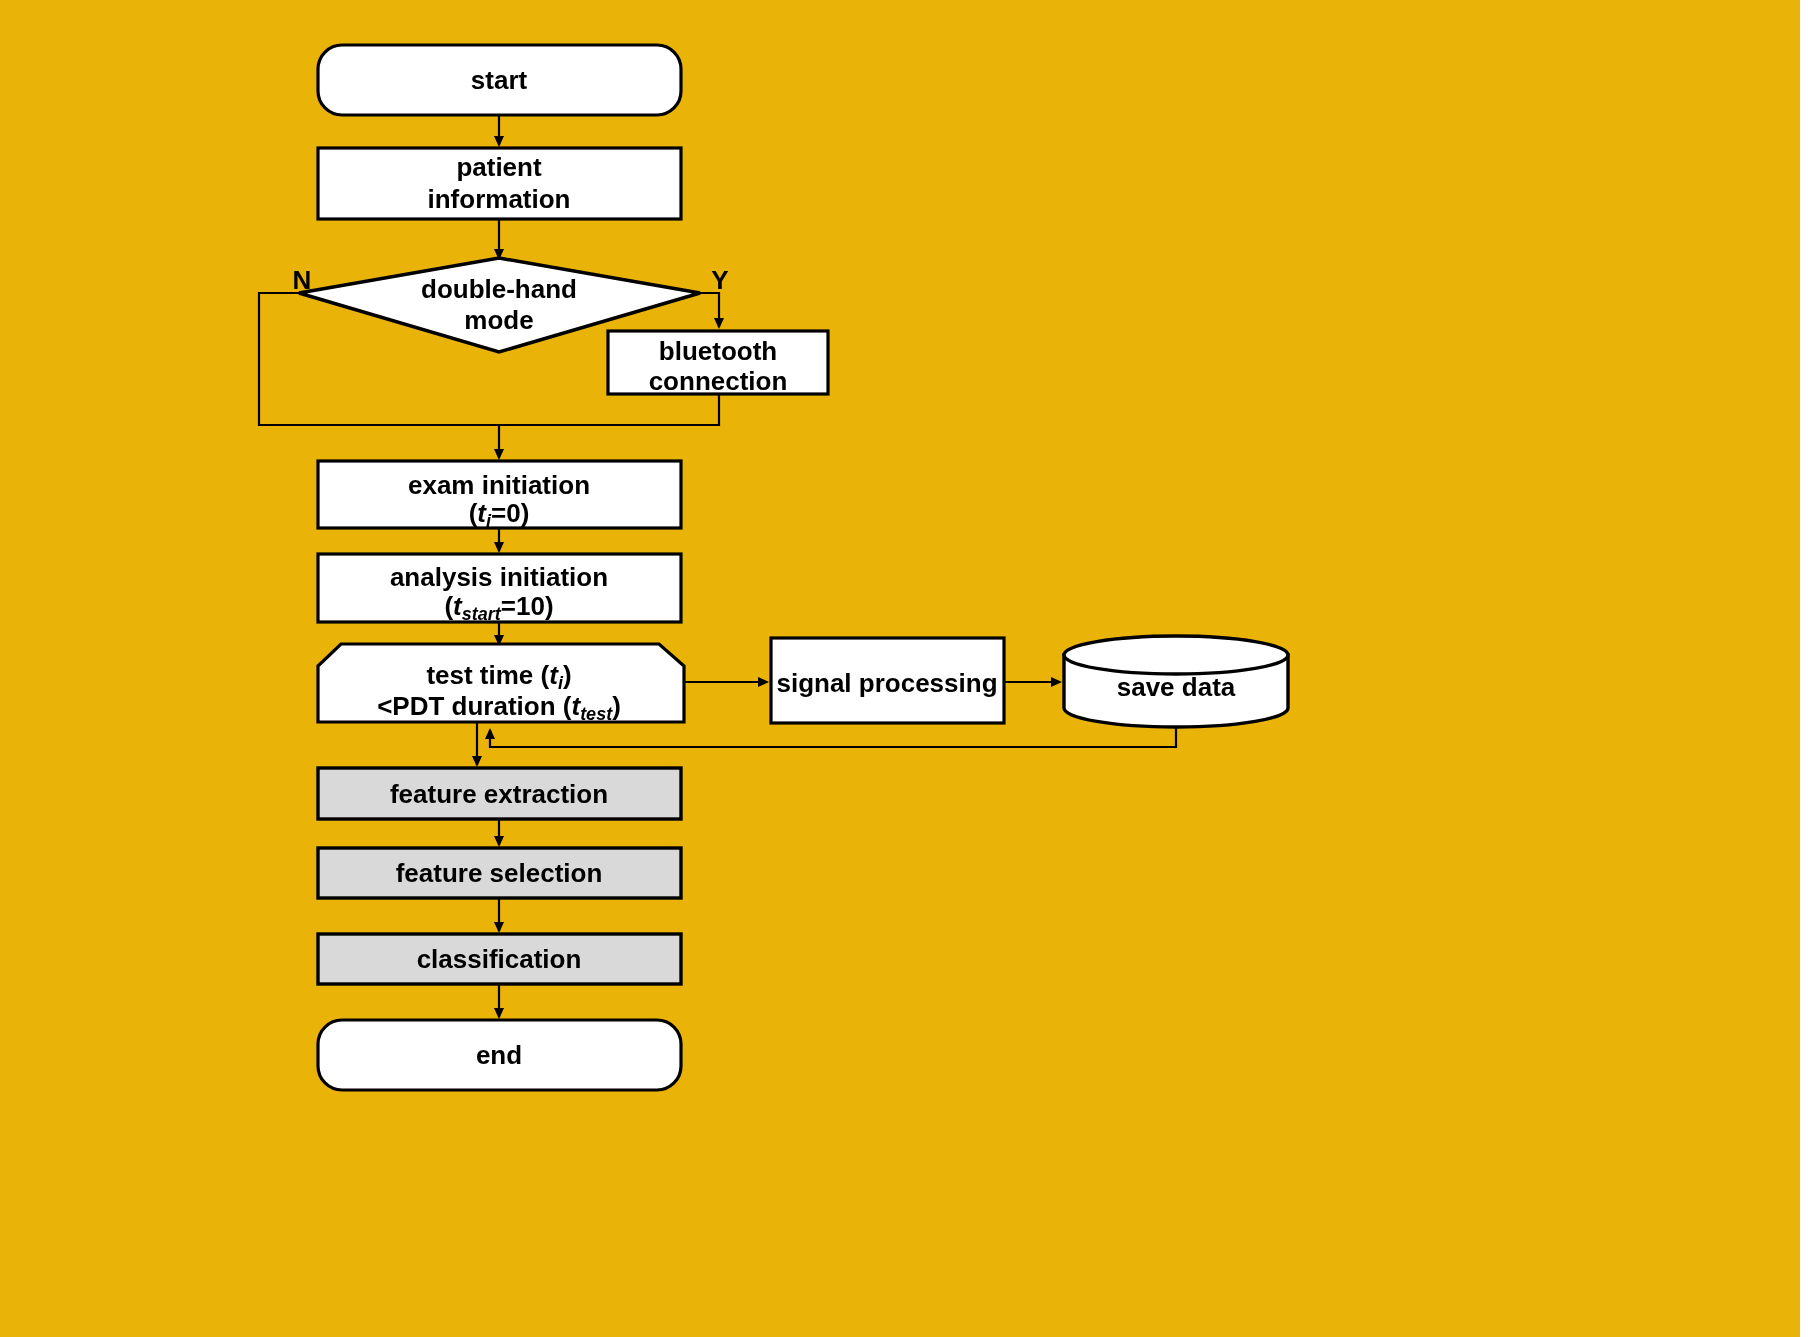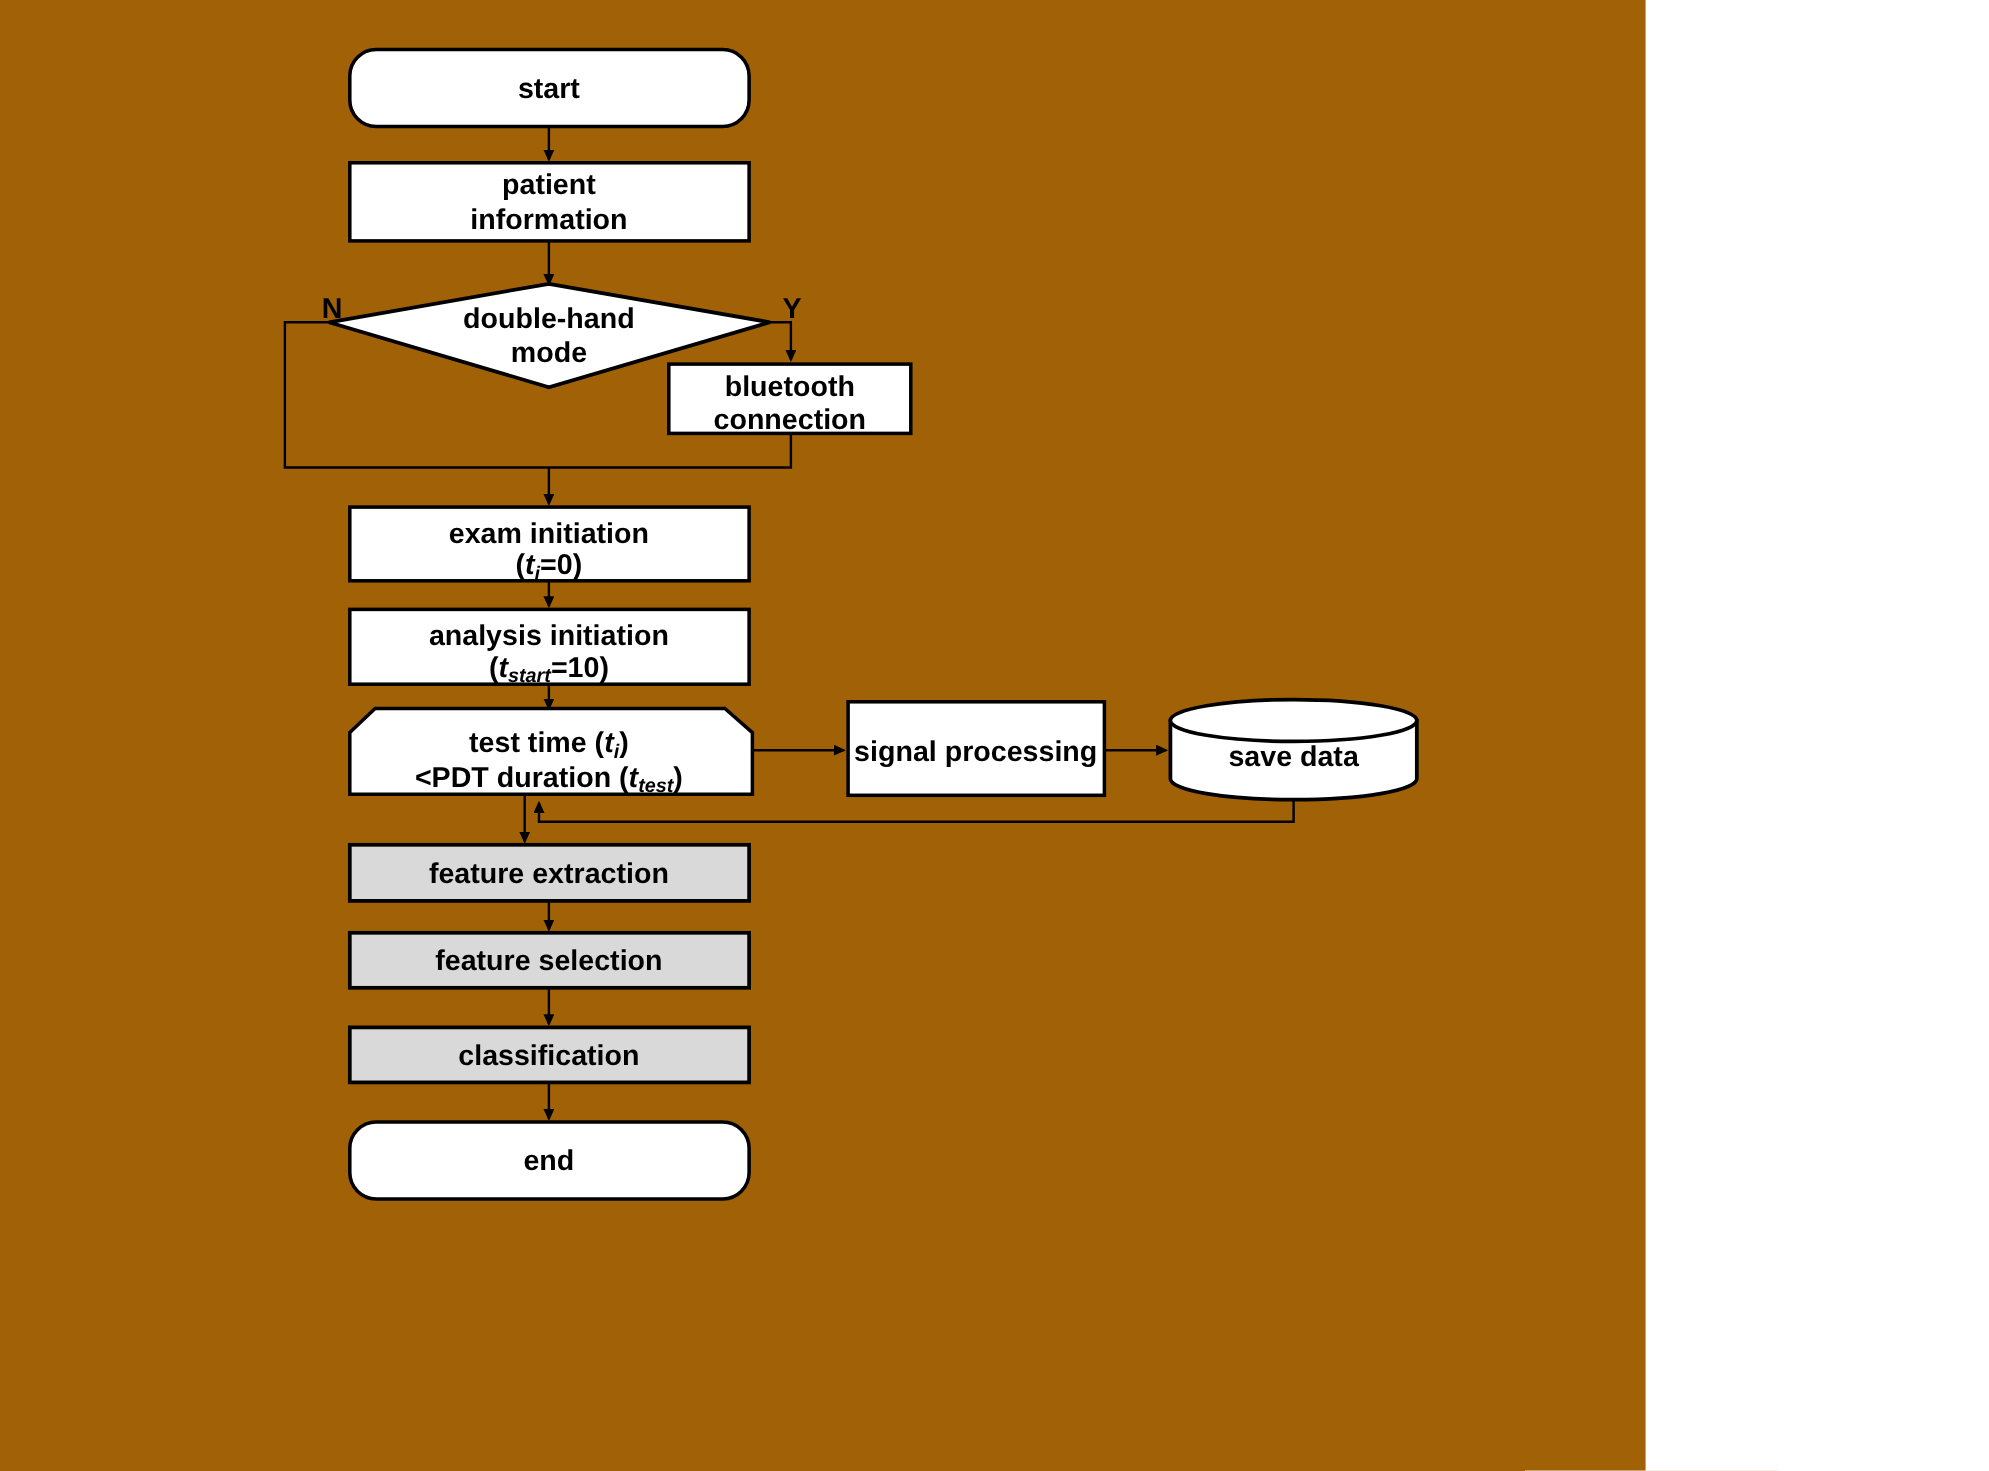--- a/index.html
+++ b/index.html
@@ -1,17 +1,17 @@
 <!DOCTYPE html>
 <html><head>
 <meta charset="utf-8">
 <style>
   html,body{margin:0;padding:0;background:#ffffff;}
   body{width:1808px;height:1337px;overflow:hidden;font-family:"Liberation Sans",sans-serif;}
-  #canvas{position:relative;width:1496px;height:1337px;background:#a16207;}
+  #canvas{position:relative;width:1800px;height:1337px;background:#eab308;}
   svg{position:absolute;top:0;left:0;width:1808px;height:1337px;}
   .lbl{font-family:"Liberation Sans",sans-serif;font-weight:bold;fill:#000;text-anchor:middle;}
   .t24{font-size:26px;}
   .sub{font-size:18px;font-style:italic;}
   .ital{font-style:italic;}
   .branch{font-size:26px;font-weight:bold;}
 </style>
 </head>
 <body>
 

